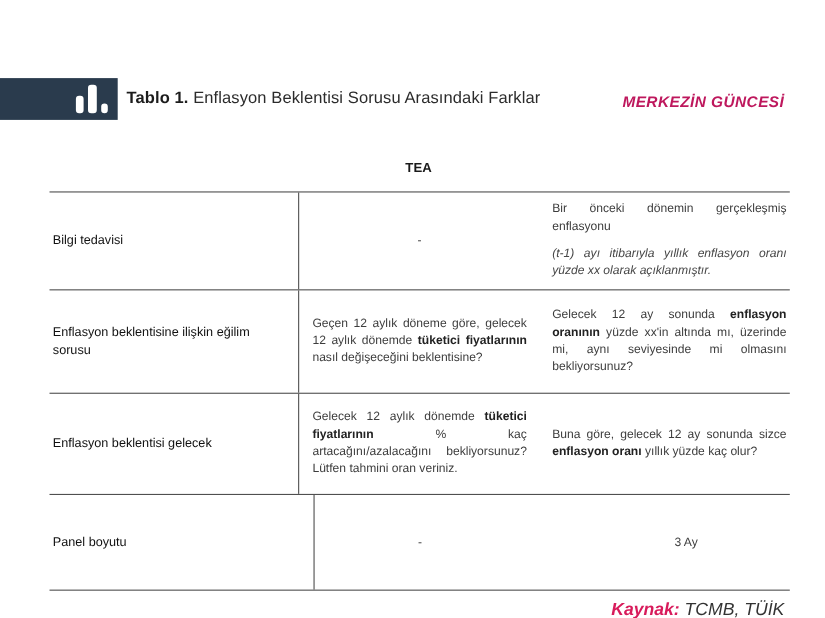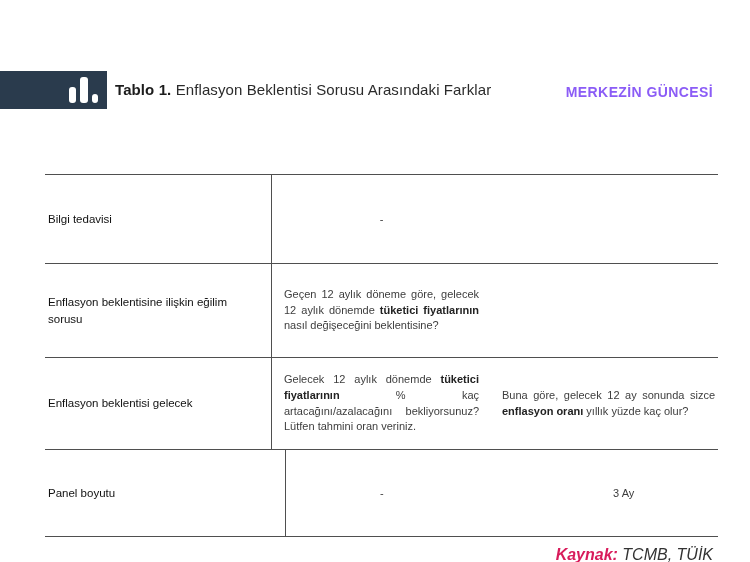--- a/index.html
+++ b/index.html
@@ -40,22 +40,23 @@
     white-space: nowrap;
   }
   .page-title .bold { font-weight: 700; color: #1c1c1c; }
 
   .brand {
     position: absolute;
     right: 32px; top: 44px;
     font-size: 14px;
     font-weight: 700;
     letter-spacing: 0.4px;
-    color: #8b5cf6;
+    color: #be185d;
     white-space: nowrap;
+    font-style: italic;
   }
 
   
   .col-head {
     position: absolute;
     top: 105px;
     font-size: 12px;
     font-weight: 700;
     color: #1a1a1a;
     text-align: center;
@@ -133,34 +134,44 @@
       <i class="b3"></i>
     </span>
   </div>
 
   <div class="page-title">
     <span class="bold">Tablo 1.</span><span> Enflasyon Beklentisi Sorusu Arasındaki Farklar</span>
   </div>
 
   <div class="brand">MERKEZİN GÜNCESİ</div>
 
+  <div class="col-head tea">TEA</div>
 
   <div class="tbl">
 
     <div class="row r1">
       <div class="cell c-label">Bilgi tedavisi</div>
       <div class="cell c-tea">
         <div class="dash">-</div>
       </div>
+      <div class="cell c-hba">
+        <div class="cell-text">
+          <span>Bir önceki dönemin gerçekleşmiş enflasyonu</span>
+          <span class="note">(t-1) ayı itibarıyla yıllık enflasyon oranı yüzde xx olarak açıklanmıştır.</span>
+        </div>
+      </div>
     </div>
 
     <div class="row r2">
       <div class="cell c-label">Enflasyon beklentisine ilişkin eğilim sorusu</div>
       <div class="cell c-tea">
         <div class="cell-text"><span>Geçen 12 aylık döneme göre, gelecek 12 aylık dönemde </span><span style="font-weight: 700; color: rgb(34, 34, 34);">tüketici fiyatlarının</span><span> nasıl değişeceğini beklentisine?</span></div>
+      </div>
+      <div class="cell c-hba">
+        <div class="cell-text"><span>Gelecek 12 ay sonunda </span><span style="font-weight: 700; color: rgb(34, 34, 34);">enflasyon oranının</span><span> yüzde xx'in altında mı, üzerinde mi, aynı seviyesinde mi olmasını bekliyorsunuz?</span></div>
       </div>
     </div>
 
     <div class="row r3">
       <div class="cell c-label">Enflasyon beklentisi gelecek</div>
       <div class="cell c-tea">
         <div class="cell-text"><span>Gelecek 12 aylık dönemde </span><span style="font-weight: 700; color: rgb(34, 34, 34);">tüketici fiyatlarının</span><span> % kaç artacağını/azalacağını bekliyorsunuz? Lütfen tahmini oran veriniz.</span></div>
       </div>
       <div class="cell c-hba">
         <div class="cell-text"><span>Buna göre, gelecek 12 ay sonunda sizce </span><span style="font-weight: 700; color: rgb(34, 34, 34);">enflasyon oranı</span><span> yıllık yüzde kaç olur?</span></div>

